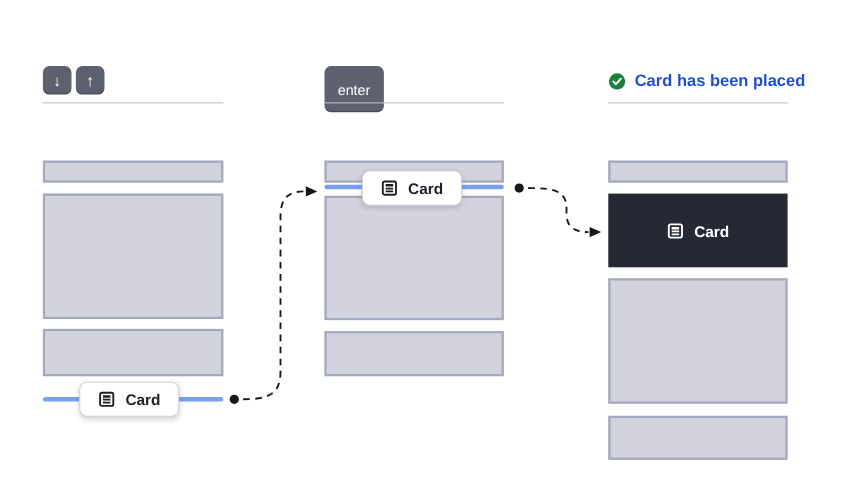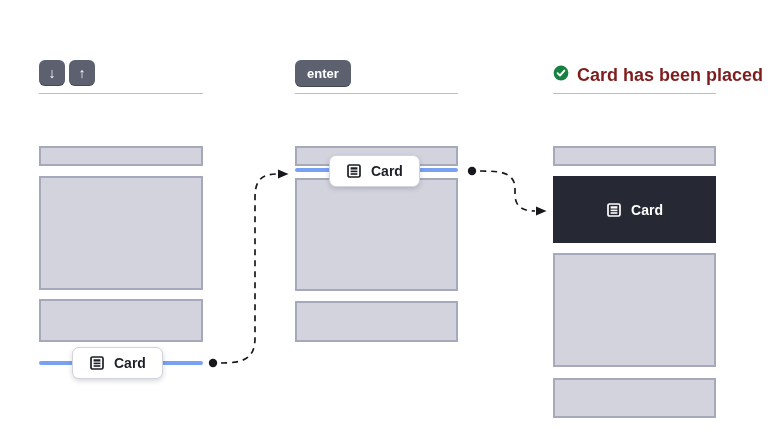--- a/index.html
+++ b/index.html
@@ -9,41 +9,41 @@
   }
   .abs{position:absolute;}
   
   .kbd{
     display:flex;align-items:center;justify-content:center;
     background:#5c606f;color:#ffffff;border-radius:6px;
     font-size:14px;font-weight:600;line-height:1;
     box-shadow:inset 0 -1px 0 rgba(0,0,0,.25);
   }
   .kbd-sq{width:26px;height:26px;}
-  .kbd-word{height:27px;padding:0 12px;font-size:13px;font-weight:700;}
+  .kbd-word{height:42px;padding:0 12px;font-size:13px;font-weight:400;}
   
   .divider{height:1px;background:#bcbdca;}
   
   .pbox{background:#d2d3dd;border:2px solid #a6a8bc;box-sizing:border-box;}
   
   .dropline{background:#79a1f2;border-radius:2px;box-shadow:0 0 0 1.5px #ffffff;}
   
   .chip{
     display:flex;align-items:center;gap:9px;
     background:#ffffff;border:1px solid #d2d3dc;border-radius:7px;
     padding:7px 16px;box-shadow:0 2px 5px rgba(30,32,40,.18);
     color:#1d1f27;font-size:14px;font-weight:700;z-index:3;
   }
   
   .dark-card{
     background:#262934;display:flex;align-items:center;justify-content:center;gap:9px;
     color:#ffffff;font-size:14px;font-weight:700;box-sizing:border-box;
   }
   
-  .status{display:flex;align-items:flex-start;gap:8px;color:#7f1d1d;font-size:18px;font-weight:700;}
+  .status{display:flex;align-items:flex-end;gap:8px;color:#1d4ed8;font-size:15px;font-weight:700;}
   .arrows{position:absolute;left:0;top:0;pointer-events:none;z-index:2;}
   .icon{display:inline-flex;line-height:0;}
 </style>
 </head>
 <body>
 
 <div class="canvas">
 
   <span class="abs kbd kbd-sq" style="left:39px;top:60px;">↓</span>
   <span class="abs kbd kbd-sq" style="left:69px;top:60px;">↑</span>

